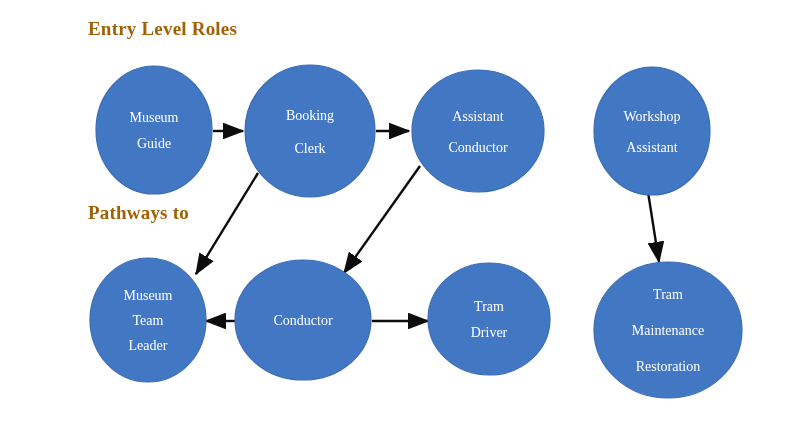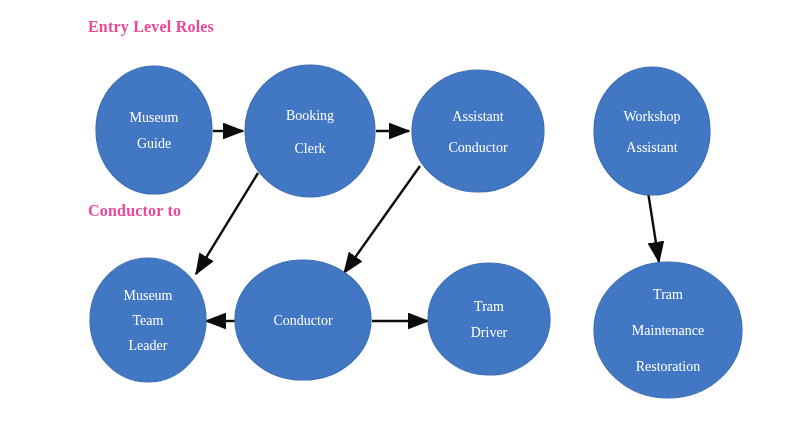--- a/index.html
+++ b/index.html
@@ -12,22 +12,22 @@
     width: 785px;
     height: 430px;
     background: #ffffff;
     overflow: hidden;
     font-family: "Liberation Serif", "DejaVu Serif", serif;
   }
   .heading {
     position: absolute;
     font-family: "Liberation Serif", "DejaVu Serif", serif;
     font-weight: bold;
-    font-size: 16px;
-    color: #ec4899;
+    font-size: 19px;
+    color: #a16207;
     letter-spacing: 0.2px;
     white-space: nowrap;
   }
   #heading-entry { left: 88px; top: 18px; }
   #heading-pathways { left: 88px; top: 202px; }
 
   svg.diagram {
     position: absolute;
     left: 0;
     top: 0;
@@ -51,21 +51,21 @@
     fill: none;
   }
 </style>
 </head>
 <body>
 
 <div id="page">
 
   <div class="heading" id="heading-entry">Entry Level Roles</div>
 
-  <div class="heading" id="heading-pathways">Conductor to</div>
+  <div class="heading" id="heading-pathways">Pathways to</div>
 
   <svg class="diagram" viewBox="0 0 785 430">
     <defs>
       <marker id="arrowhead" markerWidth="9" markerHeight="7" refX="8.4" refY="3.5" orient="auto" markerUnits="strokeWidth">
         <polygon points="0 0, 9 3.5, 0 7" fill="#0c0c0c"></polygon>
       </marker>
     </defs>
     <g id="edges-layer">
         <line x1="213" y1="131" x2="243" y2="131" class="edge-line" marker-end="url(#arrowhead)"></line>
         <line x1="376" y1="131" x2="409" y2="131" class="edge-line" marker-end="url(#arrowhead)"></line>

